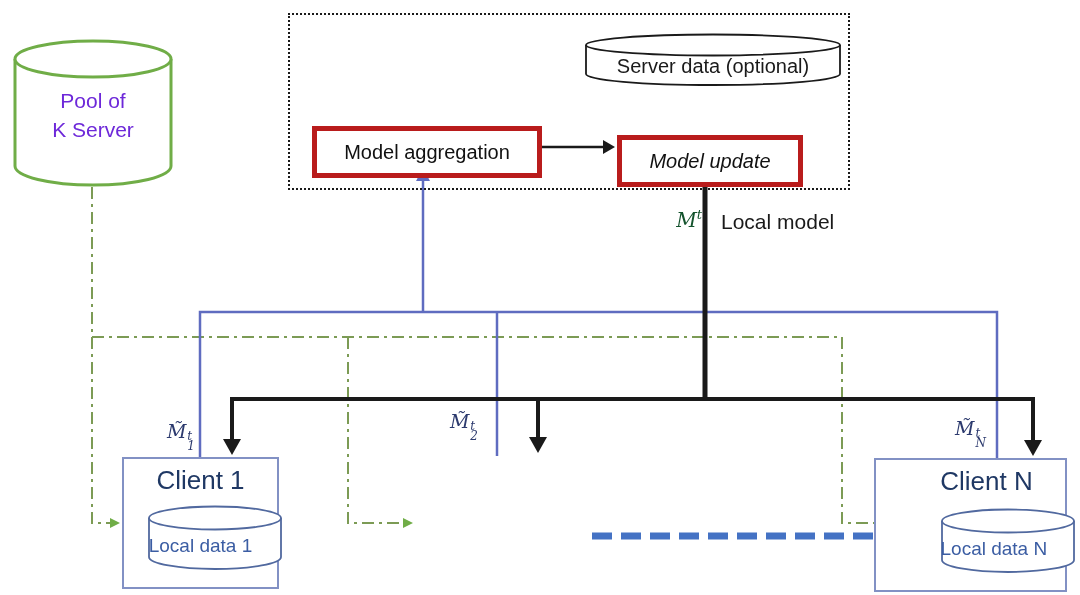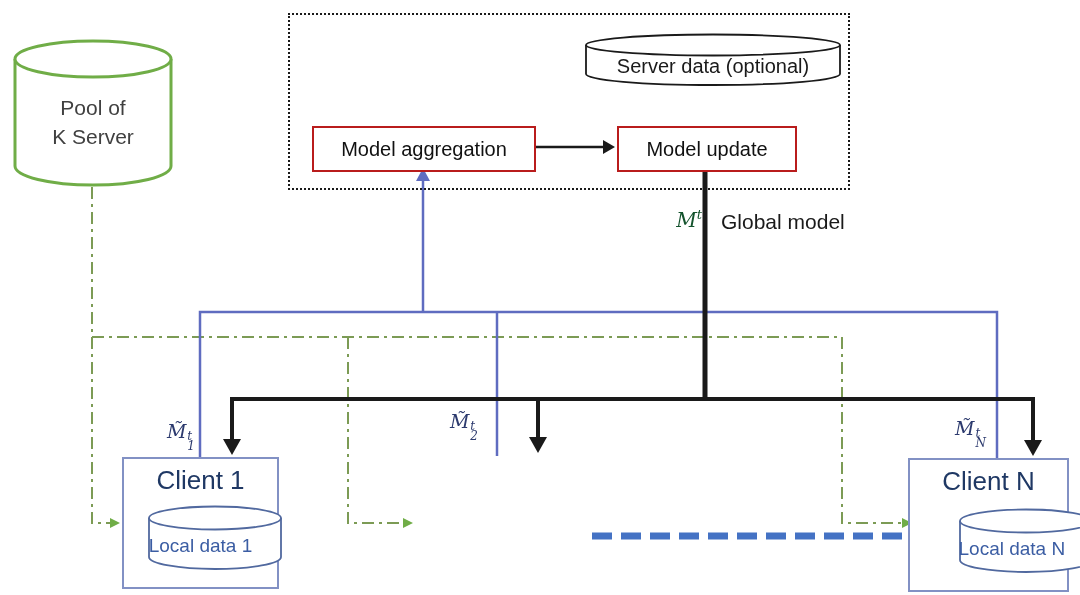--- a/index.html
+++ b/index.html
@@ -13,35 +13,35 @@
   .server-box{
     position:absolute;left:288px;top:13px;width:558px;height:173px;
     border:2px dotted #1a1a1a;background:transparent;
   }
   .server-title{
     position:absolute;left:303px;top:24px;font-size:28px;color:#1a1a1a;letter-spacing:.5px;
   }
 
   
   .proc-box{
-    position:absolute;border:2px solid #b91c1c;background:#ffffff;
+    position:absolute;border:5px solid #b91c1c;background:#ffffff;
     display:flex;align-items:center;justify-content:center;
     font-size:20px;color:#111;white-space:nowrap;
   }
   .box-agg{left:312px;top:126px;width:220px;height:42px;}
-  .box-upd{left:617px;top:126px;width:176px;height:42px;}
+  .box-upd{left:617px;top:135px;width:176px;height:42px;font-style:italic;}
 
   
   .cyl{position:absolute;}
   .cyl svg{position:absolute;left:0;top:0;}
   .cyl-label{
     position:absolute;left:0;right:0;text-align:center;color:#1a1a1a;white-space:nowrap;
   }
   .pool-cyl{left:13px;top:38px;width:160px;height:150px;}
-  .pool-label{top:55px;font-size:21px;line-height:29px;color:#404040;text-align:center;}
+  .pool-label{top:48px;font-size:21px;line-height:29px;color:#6d28d9;text-align:center;}
   .serverdata-cyl{left:585px;top:33px;width:256px;height:54px;}
   .serverdata-label{top:22px;font-size:20px;}
 
   
   .client{
     position:absolute;border:2px solid #8291c4;background:#ffffff;
   }
   .client-name{
     margin-top:6px;text-align:center;font-size:26px;color:#1f3864;white-space:nowrap;
   }
@@ -126,21 +126,21 @@
   </div>
 
   <div class="proc-box box-agg">
     <span>Model aggregation</span>
   </div>
   <div class="proc-box box-upd">
     <span>Model update</span>
   </div>
 
   <span class="mlabel gm-symbol"><span>M</span><sup>t</sup></span>
-  <span class="gm-text">Global model</span>
+  <span class="gm-text">Local model</span>
 
   <span class="mlabel" style="left:143px;top:420px;"><span>M̃</span><span class="mstack">
         <span>t</span>
         <span>1</span>
       </span></span>
   <span class="mlabel" style="left:426px;top:410px;"><span>M̃</span><span class="mstack">
         <span>t</span>
         <span>2</span>
       </span></span>
   <span class="mlabel" style="left:934px;top:417px;"><span>M̃</span><span class="mstack">
@@ -153,21 +153,21 @@
     <div class="cyl local-cyl" style="top:46px;">
       <svg width="134" height="66" viewBox="0 0 134 66">
         <path fill="#ffffff" stroke-width="1.8" d="M1 13 L1 52 A66 12 0 0 0 133 52 L133 13" stroke="#51699f"></path>
         <ellipse fill="#ffffff" stroke-width="1.8" cx="67" cy="13" rx="66" ry="11.5" stroke="#51699f"></ellipse>
       </svg>
       <div class="cyl-label local-label">Local data 1</div>
     </div>
   </div>
 
 
-  <div class="client" style="left:908px;top:458px;width:157px;height:130px;">
+  <div class="client" style="left:874px;top:458px;width:157px;height:130px;padding-left:32px;">
     <div class="client-name">Client N</div>
     <div class="cyl local-cyl" style="top:48px;margin-left:23px;">
       <svg width="134" height="66" viewBox="0 0 134 66">
         <path fill="#ffffff" stroke-width="1.8" d="M1 13 L1 52 A66 12 0 0 0 133 52 L133 13" stroke="#51699f"></path>
         <ellipse fill="#ffffff" stroke-width="1.8" cx="67" cy="13" rx="66" ry="11.5" stroke="#51699f"></ellipse>
       </svg>
       <div class="cyl-label local-label">Local data N</div>
     </div>
   </div>
 

